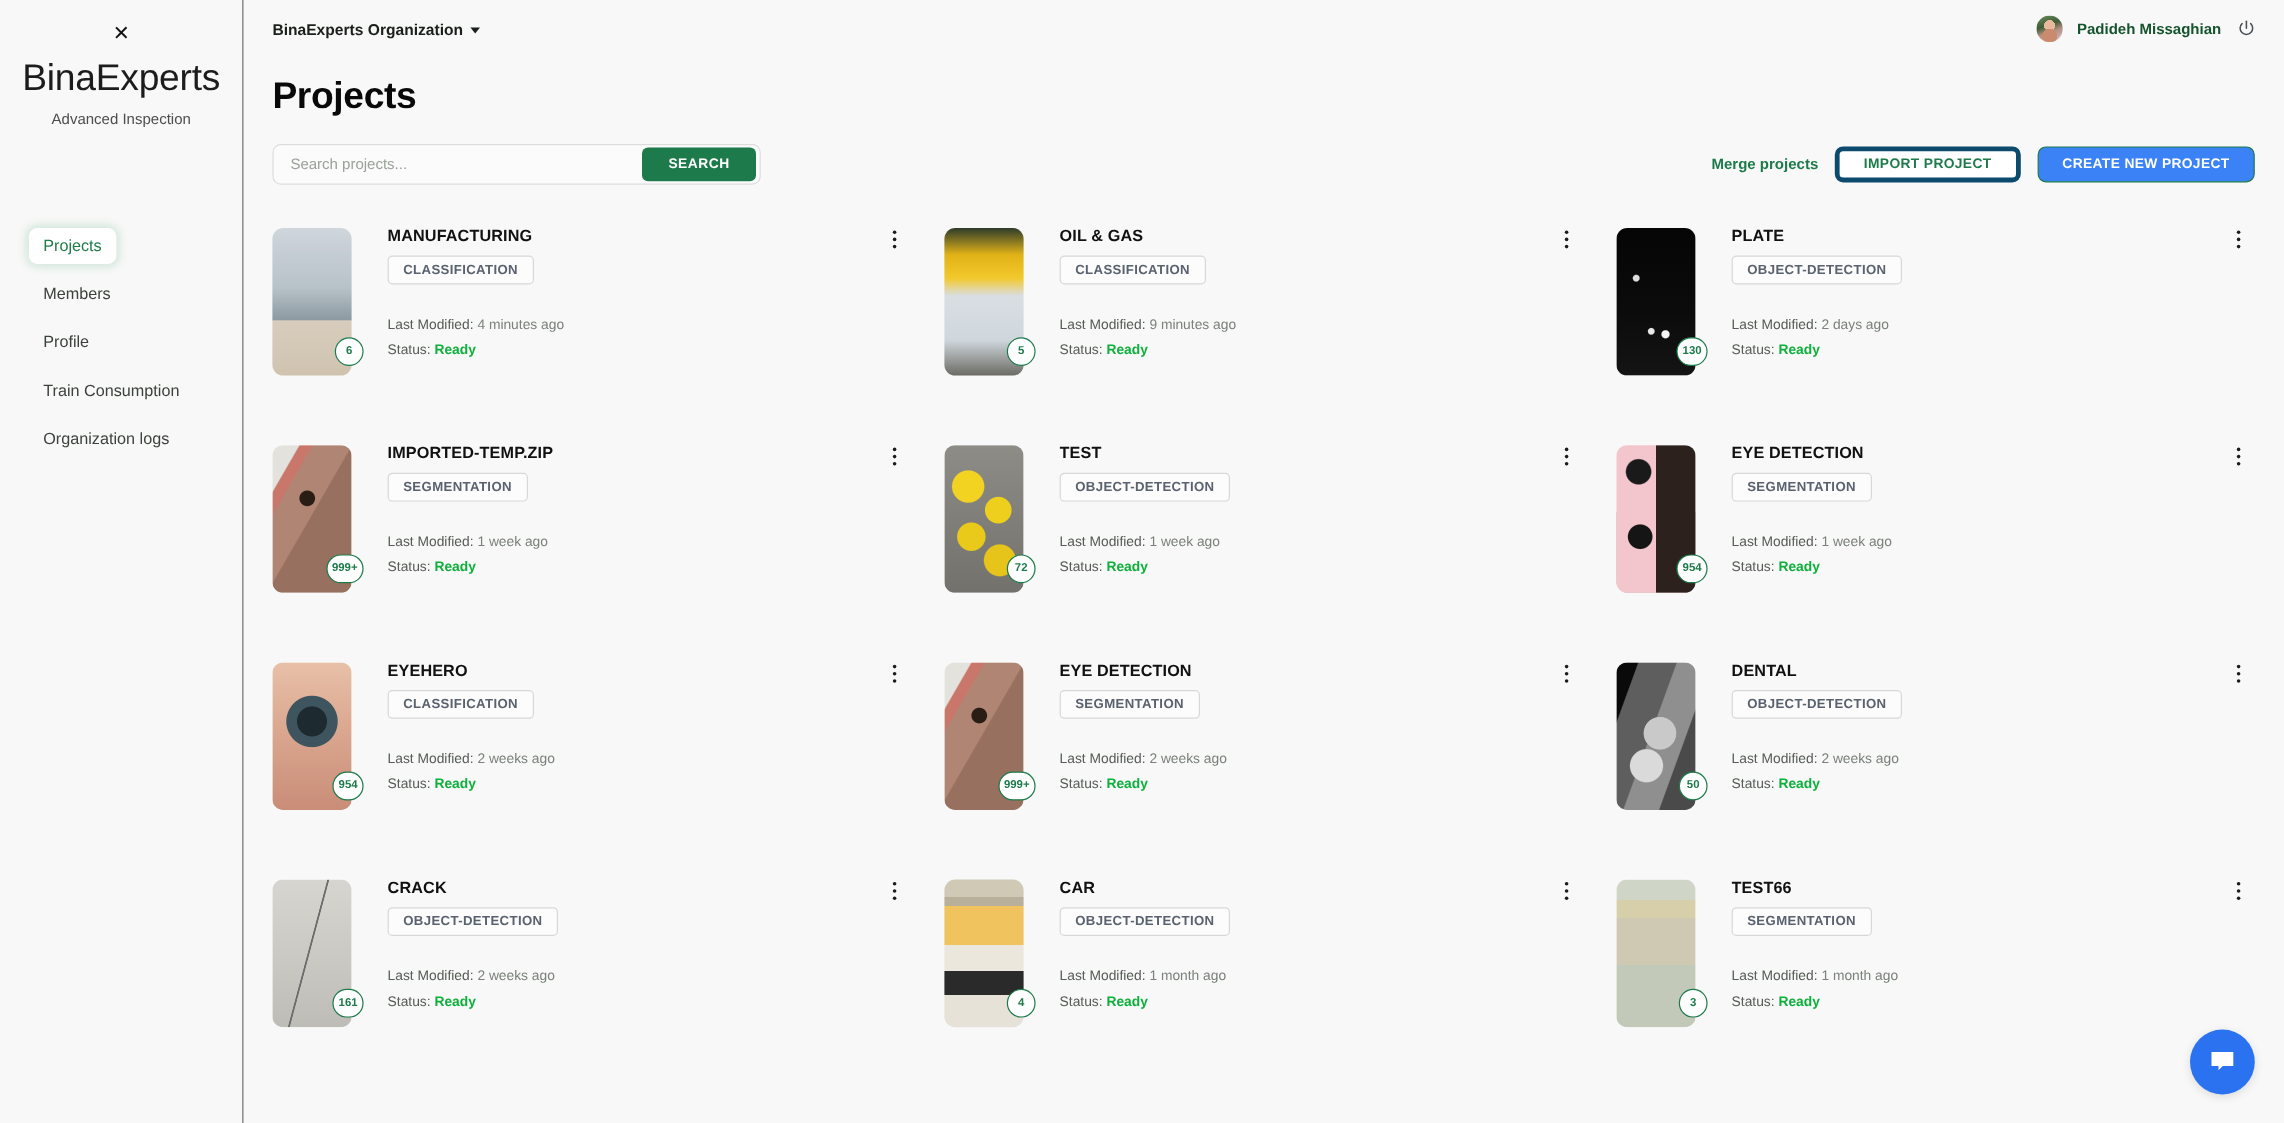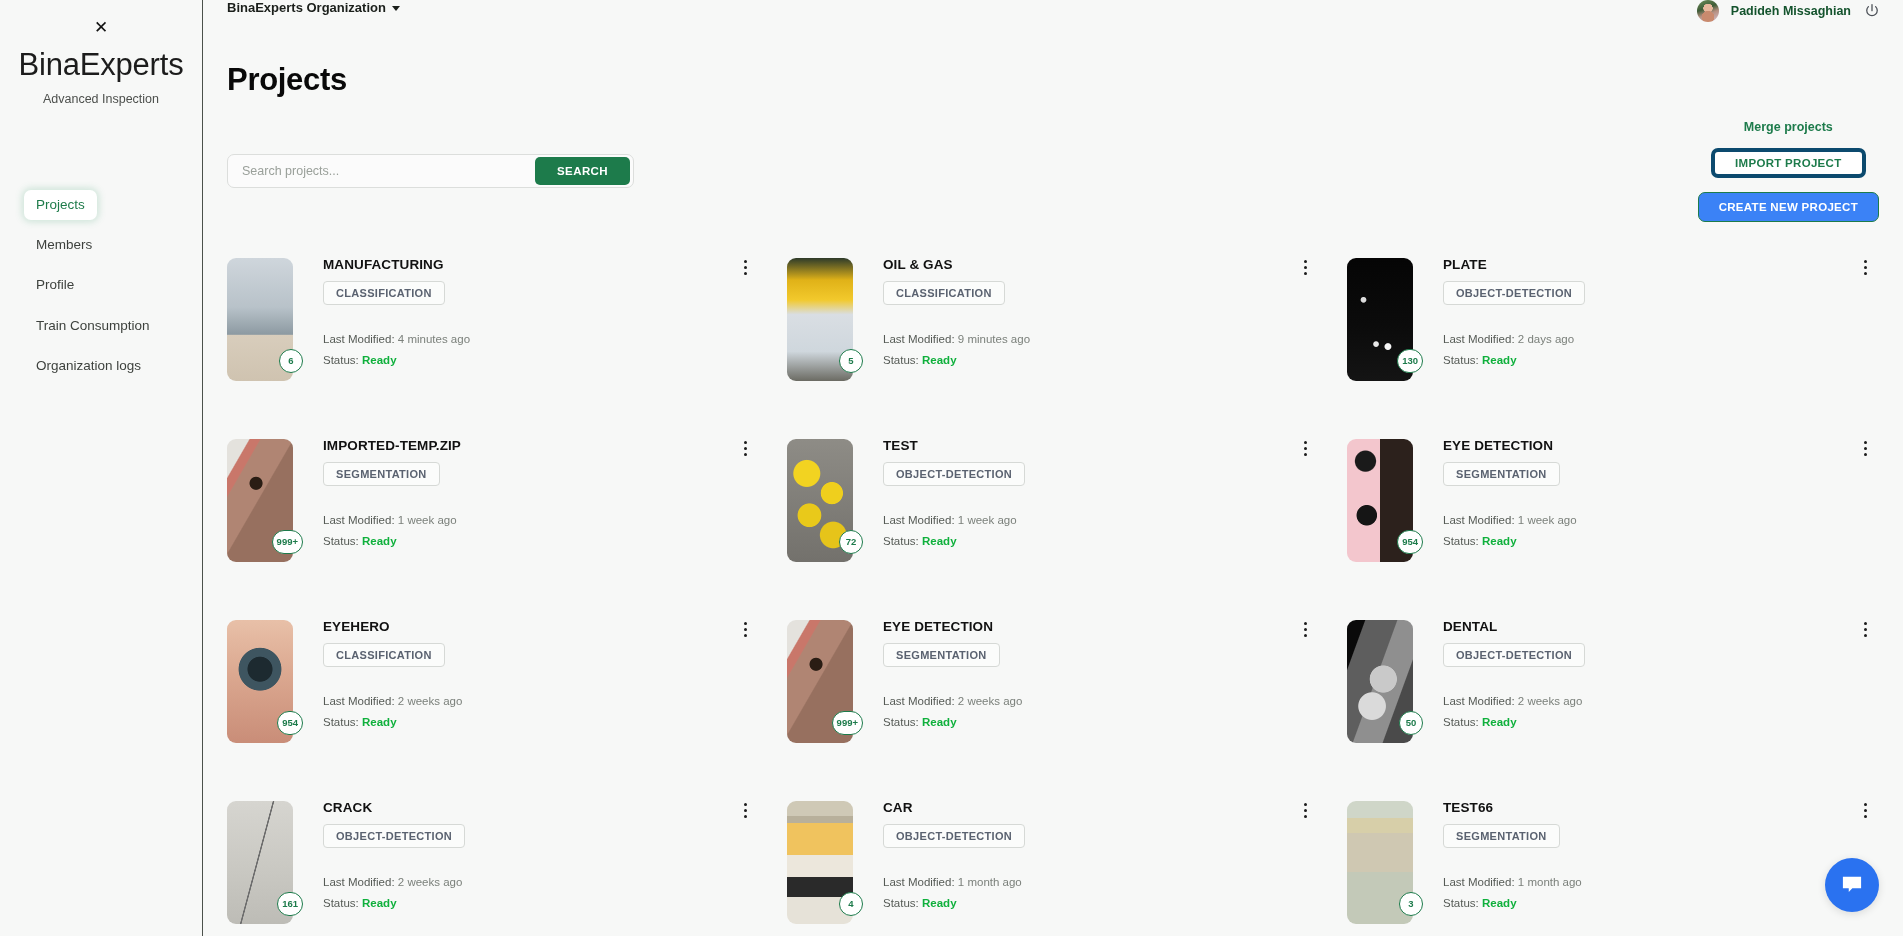--- a/index.html
+++ b/index.html
@@ -70,21 +70,21 @@
     flex: 1 1 auto;
     position: relative;
     height: 936px;
     background: #f7f8f7;
     overflow: hidden;
   }
 
   .topbar {
     height: 48px;
     display: flex;
-    align-items: flex-start;
+    align-items: center;
     justify-content: space-between;
     padding: 0 22px 0 24px;
   }
   .org-select {
     font-size: 13px;
     font-weight: 700;
     color: #1b1f1b;
     cursor: pointer;
     display: flex; align-items: center; gap: 6px;
   }
@@ -156,21 +156,21 @@
     border-radius: 5px;
     height: 28px;
     padding: 0 22px;
     font-size: 11.5px;
     font-weight: 700;
     letter-spacing: 0.4px;
     cursor: pointer;
     font-family: "Liberation Sans", sans-serif;
   }
 
-  .actions { display: flex; align-items: center; gap: 14px; flex-direction: column; }
+  .actions { display: flex; align-items: center; gap: 14px; }
   .merge-link {
     font-size: 12.5px;
     font-weight: 700;
     color: #1d7b4b;
     cursor: pointer;
   }
   .btn-outline {
     background: #fff;
     border: 4px solid #0c4a6e;
     color: #1d7b4b;

